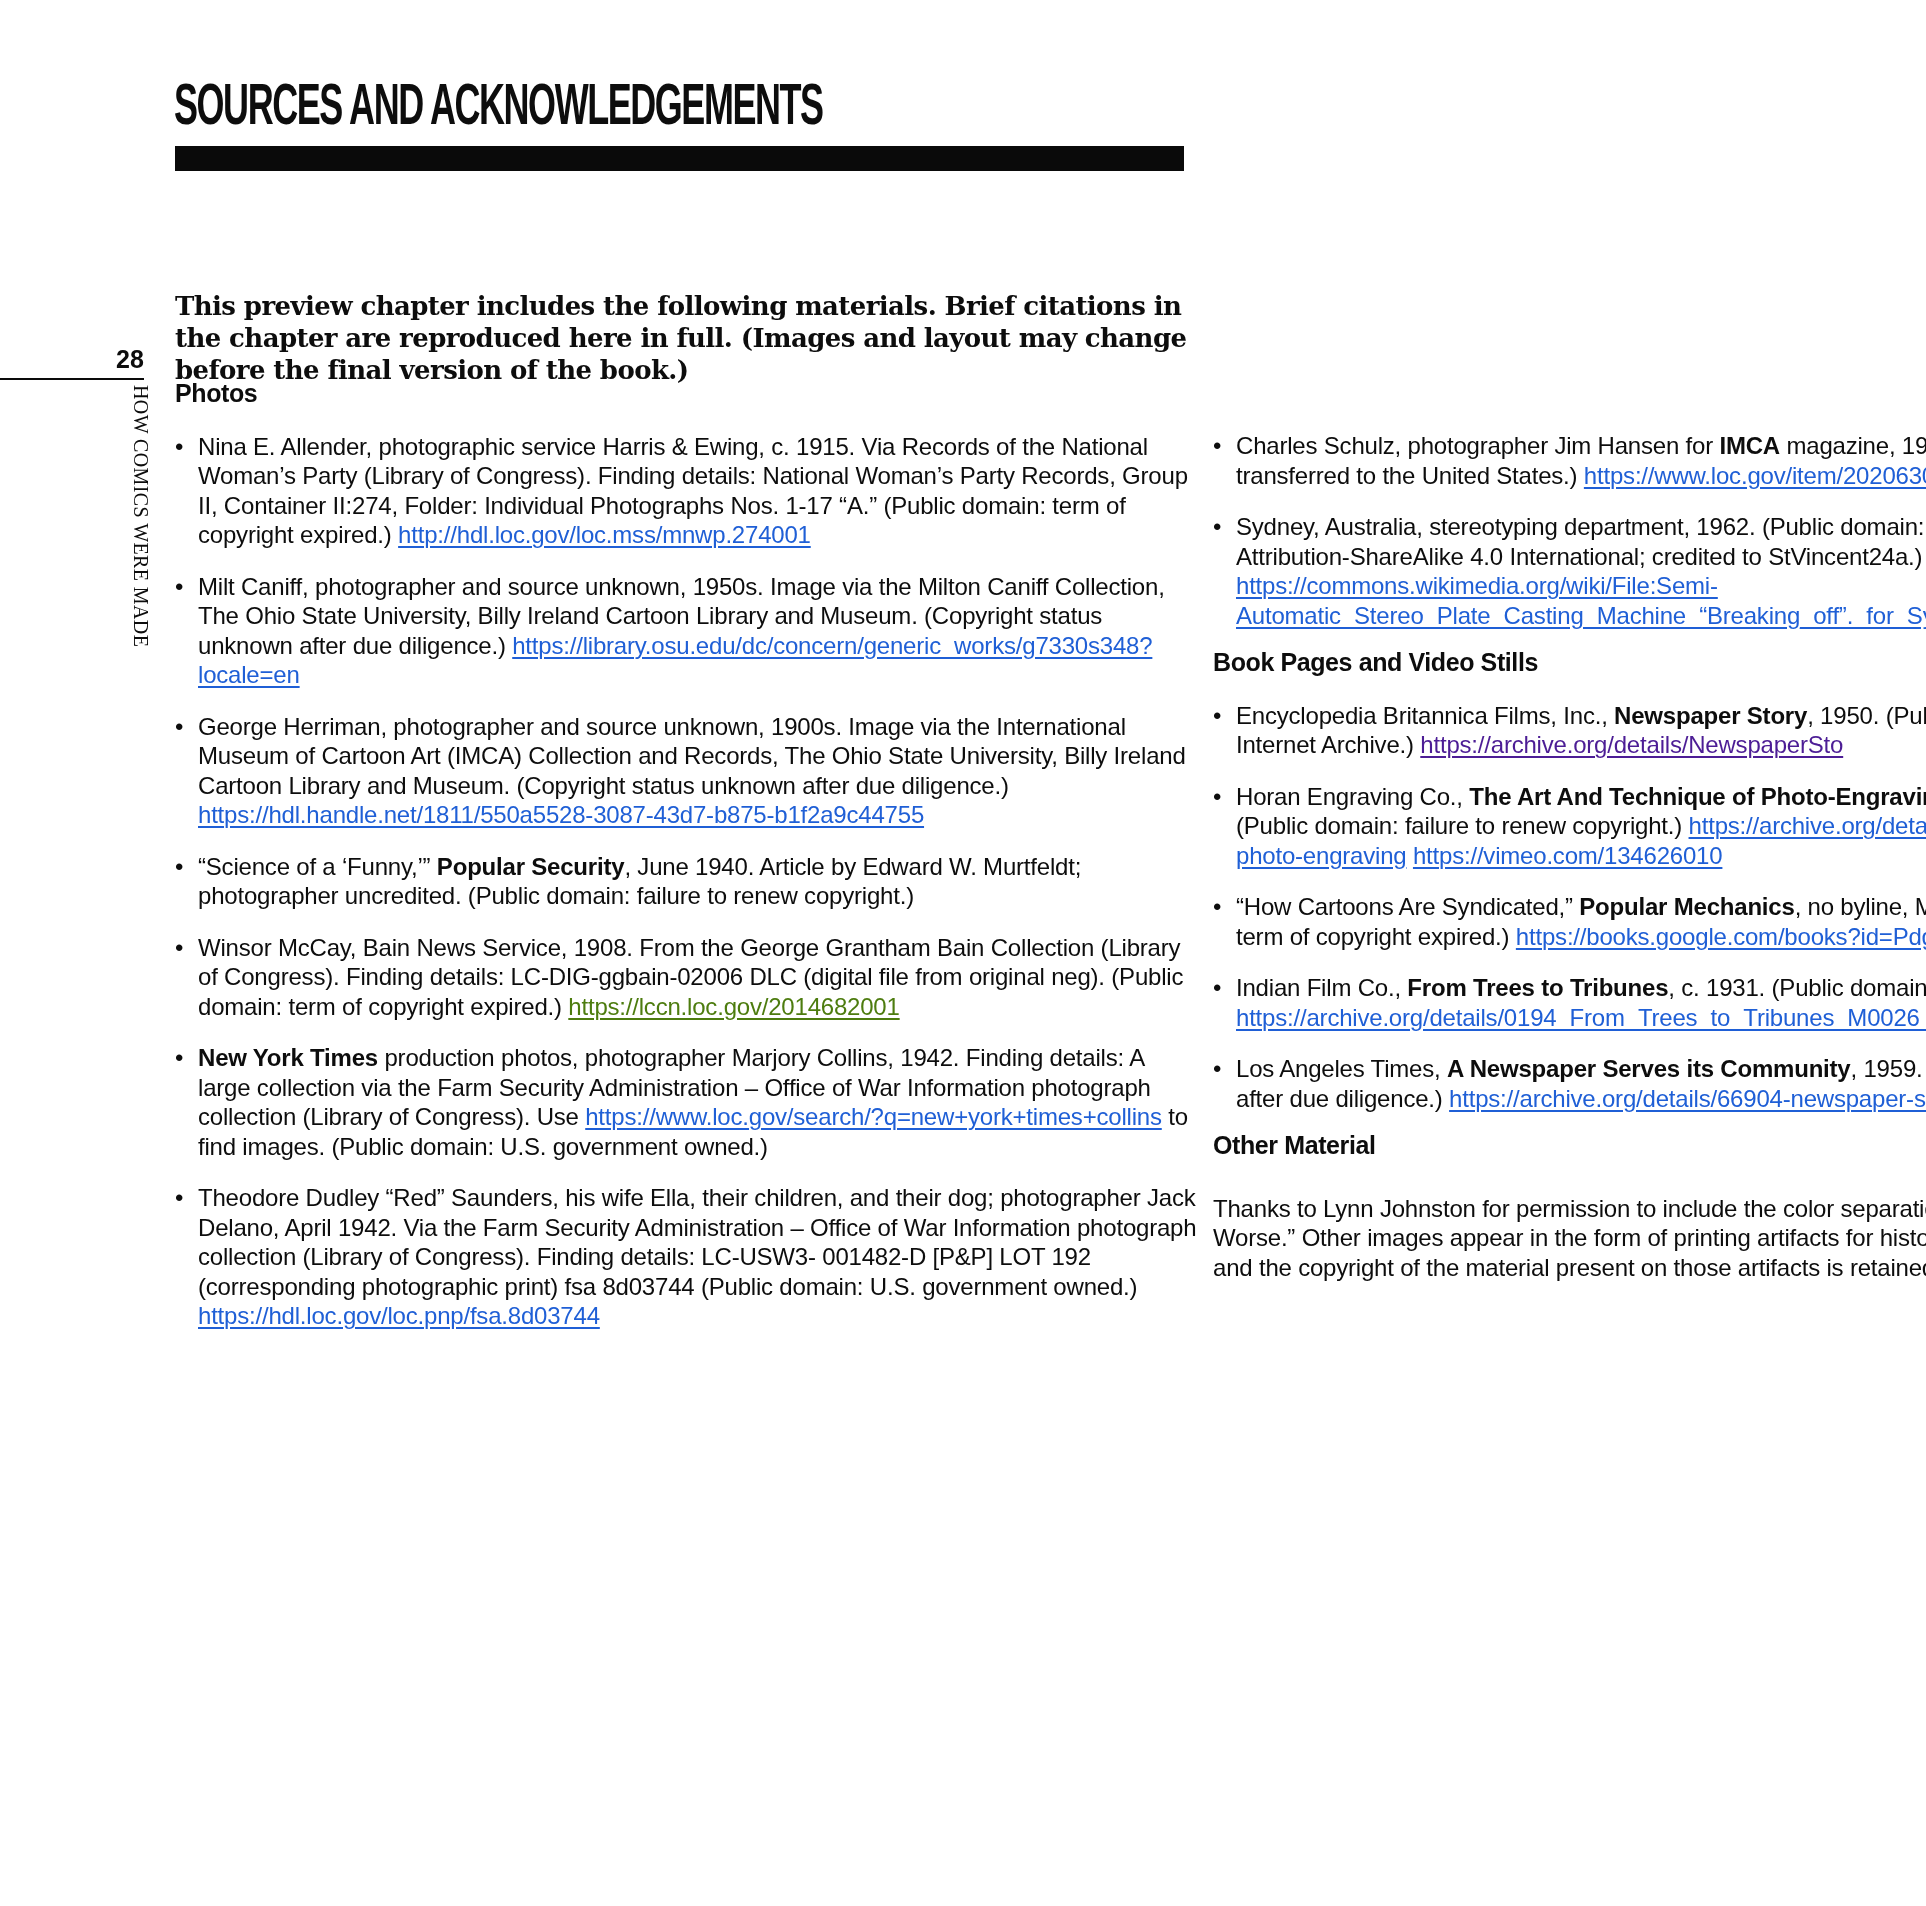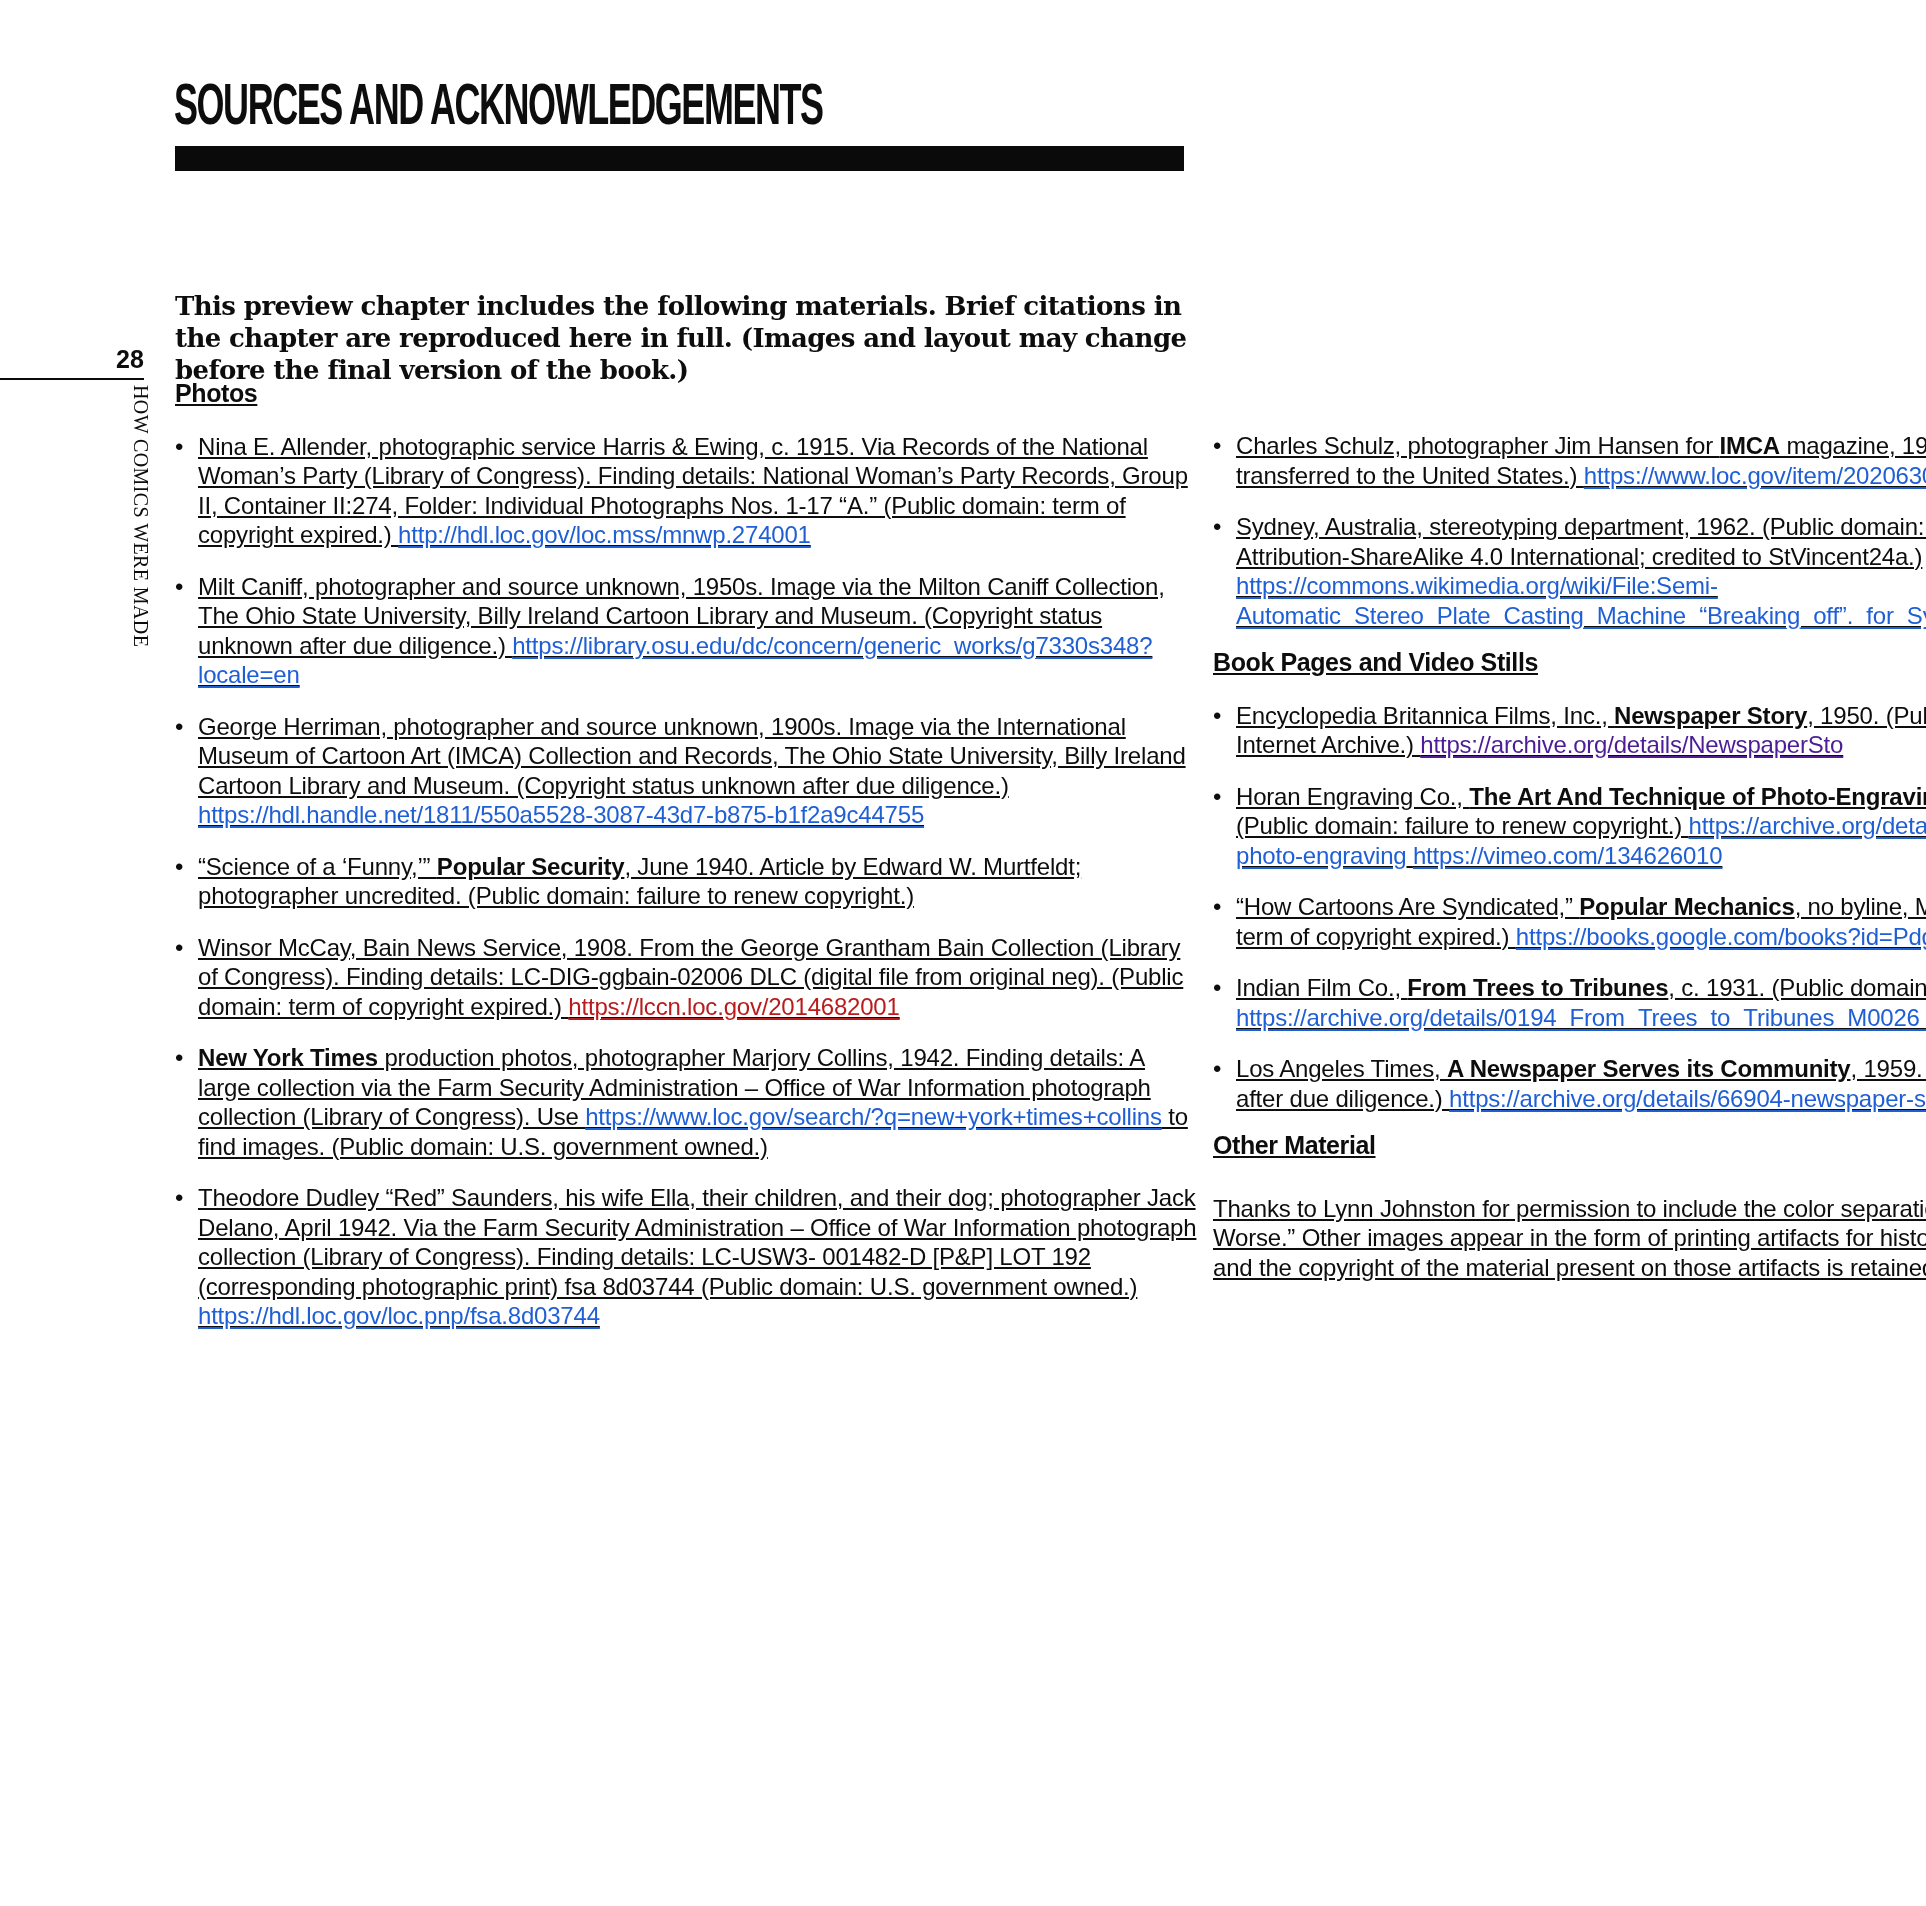--- a/index.html
+++ b/index.html
@@ -9,21 +9,21 @@
   #page-title { left: 174px; top: 75px; font-family: "Liberation Sans", sans-serif; font-weight: 700;
                 font-size: 58px; line-height: 58px; letter-spacing: -2.3px; transform: scaleX(0.62);
                 transform-origin: left top; white-space: nowrap; }
   #title-bar { left: 175px; top: 146px; width: 1009px; height: 25.4px; background: #0a0a0a; }
   #intro { left: 175px; top: 254px; width: 1017px; font-family: "DejaVu Serif", serif; font-weight: 700;
            font-size: 26px; line-height: 32px; letter-spacing: -0.6px; margin-top: 36px; }
   #page-number { left: 116px; top: 345px; font-size: 25px; font-weight: 700; font-family: Liberation Sans, sans-serif; }
   #margin-rule { left: 0; top: 378px; width: 144px; height: 1.9px; background: #0a0a0a; }
   #running-title { left: 129px; top: 385px; font-family: "Liberation Serif", serif; font-size: 20px;
                    writing-mode: vertical-rl; white-space: nowrap; letter-spacing: 0.4px; }
-  .col { position: absolute; font-size: 24px; line-height: 29.5px; letter-spacing: -0.2px; text-decoration: underline; }
+  .col { position: absolute; font-size: 24px; line-height: 29.5px; letter-spacing: -0.2px; }
   #col-left { left: 175px; top: 379px; width: 1025px; }
   #col-right { left: 1213px; top: 431px; width: 1032px; }
   .section-heading { font-weight: 700; font-size: 25px; margin: 0 0 23px 0; letter-spacing: -0.4px; }
   ul { list-style: none; margin: 0; padding: 0; }
   li { position: relative; padding-left: 23px; margin-bottom: 22px; }
   li .bullet { position: absolute; left: 0; top: 0; }
   a { color: #1f5fd6; text-decoration: underline; text-decoration-thickness: 1.5px; text-underline-offset: 3.1px; }
   b { font-weight: 700; }
   #thanks { margin-top: 23px; }
 </style>
@@ -39,21 +39,21 @@
 
 <div id="intro" class="abs">This preview chapter includes the following materials. Brief citations in the chapter are reproduced here in full.  (Images and layout may change before the final version of the book.)</div>
 
 <div id="col-left" class="col">
   <div class="section-heading">Photos</div>
   <ul>
       <li><span class="bullet">•</span><span>Nina E. Allender, photographic service Harris &amp; Ewing, c. 1915. Via Records of the National Woman’s Party (Library of Congress). Finding details: National Woman’s Party Records, Group II, Container II:274, Folder: Individual Photographs Nos. 1-17 “A.” (Public domain: term of copyright expired.) </span><a href="#" style="color: rgb(31, 95, 214);">http://hdl.loc.gov/loc.mss/mnwp.274001</a></li>
       <li><span class="bullet">•</span><span>Milt Caniff, photographer and source unknown, 1950s. Image via the Milton Caniff Collection, The Ohio State University, Billy Ireland Cartoon Library and Museum. (Copyright status unknown after due diligence.) </span><a href="#" style="color: rgb(31, 95, 214);">https://library.osu.edu/dc/concern/generic_works/g7330s348?locale=en</a></li>
       <li><span class="bullet">•</span><span>George Herriman, photographer and source unknown, 1900s. Image via the International Museum of Cartoon Art (IMCA) Collection and Records, The Ohio State University, Billy Ireland Cartoon Library and Museum. (Copyright status unknown after due diligence.) </span><a href="#" style="color: rgb(31, 95, 214);">https://hdl.handle.net/1811/550a5528-3087-43d7-b875-b1f2a9c44755</a></li>
       <li><span class="bullet">•</span><span>“Science of a ‘Funny,’” </span><b>Popular Security</b><span>, June 1940. Article by Edward W. Murtfeldt; photographer uncredited. (Public domain: failure to renew copyright.)</span></li>
-      <li><span class="bullet">•</span><span>Winsor McCay, Bain News Service, 1908. From the George Grantham Bain Collection (Library of Congress). Finding details: LC-DIG-ggbain-02006 DLC (digital file from original neg). (Public domain: term of copyright expired.) </span><a href="#" style="color: #b91c1c;">https://lccn.loc.gov/2014682001</a></li>
+      <li><span class="bullet">•</span><span>Winsor McCay, Bain News Service, 1908. From the George Grantham Bain Collection (Library of Congress). Finding details: LC-DIG-ggbain-02006 DLC (digital file from original neg). (Public domain: term of copyright expired.) </span><a href="#" style="color: #4d7c0f;">https://lccn.loc.gov/2014682001</a></li>
       <li><span class="bullet">•</span><b>New York Times</b><span> production photos, photographer Marjory Collins, 1942. Finding details: A large collection via the Farm Security Administration – Office of War Information photograph collection (Library of Congress). Use </span><a href="#" style="color: rgb(31, 95, 214);">https://www.loc.gov/search/?q=new+york+times+collins</a><span> to find images. (Public domain: U.S. government owned.)</span></li>
       <li><span class="bullet">•</span><span>Theodore Dudley “Red” Saunders, his wife Ella, their children, and their dog; photographer Jack Delano, April 1942. Via the Farm Security Administration – Office of War Information photograph collection (Library of Congress). Finding details: LC-USW3- 001482-D [P&amp;P] LOT 192 (corresponding photographic print) fsa 8d03744 (Public domain: U.S. government owned.) </span><a href="#" style="color: rgb(31, 95, 214);">https://hdl.loc.gov/loc.pnp/fsa.8d03744</a></li>
     </ul>
 </div>
 
 <div id="col-right" class="col">
   <ul>
       <li><span class="bullet">•</span><span>Charles Schulz, photographer Jim Hansen for </span><b>IMCA</b><span> magazine, 1958. (Public domain: copyright transferred to the United States.) </span><a href="#" style="color: rgb(31, 95, 214);">https://www.loc.gov/item/2020630135/</a></li>
       <li><span class="bullet">•</span><span>Sydney, Australia, stereotyping department, 1962. (Public domain: Creative Commons Attribution-ShareAlike 4.0 International; credited to StVincent24a.) </span><a href="#" style="color: rgb(31, 95, 214);">https://commons.wikimedia.org/wiki/File:Semi-Automatic_Stereo_Plate_Casting_Machine_“Breaking_off”._for_Sydney_Morning_Herald_Aust.1962.jpg</a></li>
     </ul>

